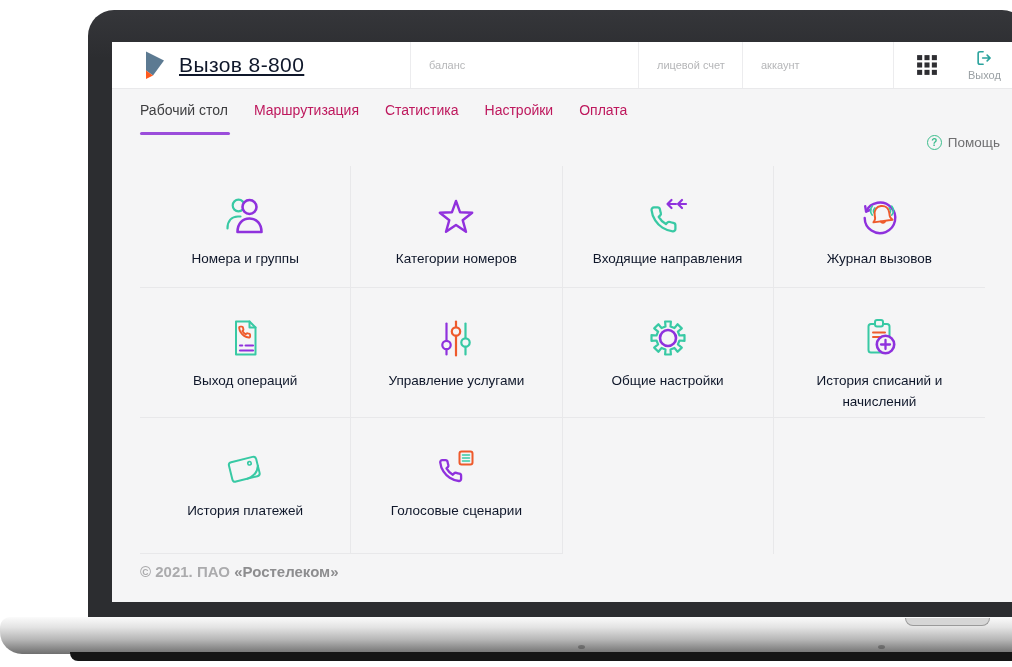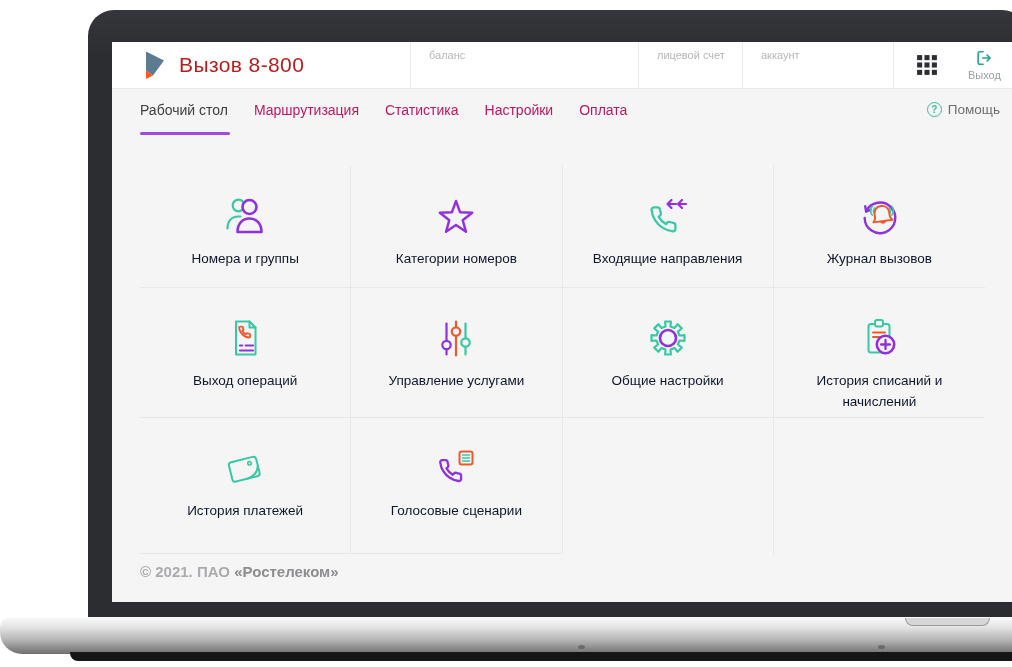--- a/index.html
+++ b/index.html
@@ -14,30 +14,30 @@
   .base{position:absolute;left:0;top:617px;width:1012px;height:37px;
         background:linear-gradient(180deg,#fbfbfb 0%,#e3e3e3 28%,#b5b5b5 62%,#848484 88%,#6f6f6f 100%);
         border-radius:10px 0 0 22px;}
   .base-notch{position:absolute;left:905px;top:618px;width:83px;height:7px;
         background:#d6d6d6;border:1px solid #9a9a9a;border-top:none;border-radius:0 0 8px 8px;}
   .base-dot{position:absolute;width:7px;height:4px;border-radius:50%;background:#4d4d4d;opacity:.55;}
   .base-shadow{position:absolute;left:70px;top:652px;width:942px;height:9px;background:#151515;border-radius:0 0 0 8px;}
   
   .app-header{height:46px;background:#fff;border-bottom:1px solid #e9e9eb;display:flex;align-items:stretch;}
   .brand{width:298px;display:flex;align-items:center;gap:13px;padding-left:28px;box-sizing:border-box;}
-  .brand-title{font-size:21px;color:#b91c1c;letter-spacing:.4px;white-space:nowrap;}
-  .hfield{border-left:1px solid #ececee;box-sizing:border-box;padding:7px 0 0 18px;
+  .brand-title{font-size:21px;color:#0f172a;letter-spacing:.4px;white-space:nowrap;text-decoration:underline;}
+  .hfield{border-left:1px solid #ececee;box-sizing:border-box;padding:17px 0 0 18px;
           color:#b5b6b8;font-size:11px;}
   .hfield.f-balance{width:228px;}
   .hfield.f-account-number{width:104px;}
   .hfield.f-account{width:151px;}
   .header-actions{flex:1;border-left:1px solid #ececee;display:flex;align-items:center;gap:30px;padding-left:22px;}
   .logout{display:flex;flex-direction:column;align-items:center;gap:2px;color:#9aa0a4;font-size:11px;cursor:pointer;}
   
-  .tabs-row{display:flex;align-items:flex-start;margin:13px 28px 0 28px;height:41px;}
+  .tabs-row{display:flex;align-items:flex-start;margin:13px 28px 0 28px;height:41px;flex-direction:column;}
   .tabs{display:flex;gap:26px;}
   .tab{position:relative;font-size:14px;color:#be185d;padding-bottom:17px;cursor:pointer;white-space:nowrap;}
   .tab--active{color:#3d3d3f;}
   .tab--active::after{content:"";position:absolute;left:0;right:-2px;bottom:0;height:3.5px;
                       background:#9b4ddb;border-radius:3px;}
   .help{margin-left:auto;display:flex;align-items:center;gap:6px;color:#6f6f71;font-size:13.5px;cursor:pointer;}
   .help-q{display:inline-flex;align-items:center;justify-content:center;width:15px;height:15px;
           border:1.5px solid #3dbd8d;border-radius:50%;color:#3dbd8d;font-size:10px;font-weight:bold;box-sizing:border-box;}
   
   .tile-grid{margin:23px 28px 0 28px;width:845px;display:grid;

